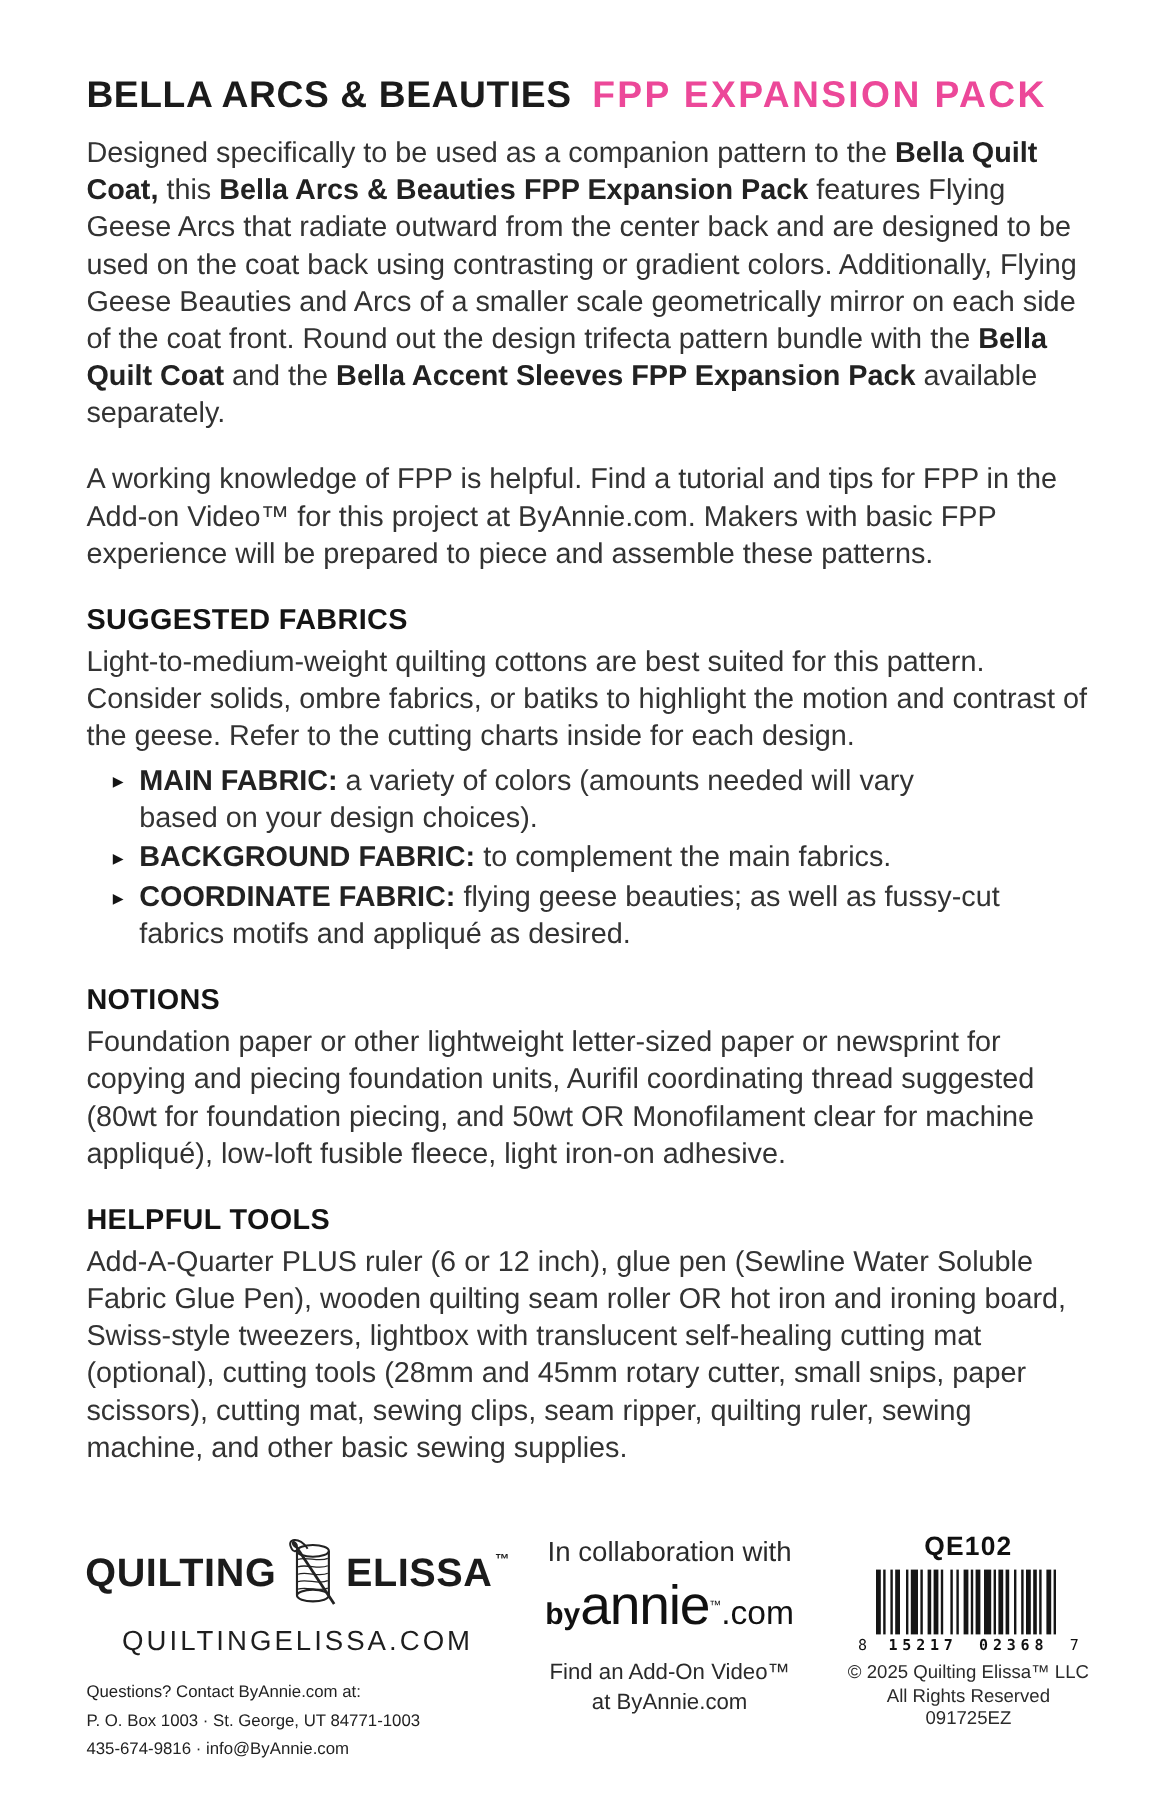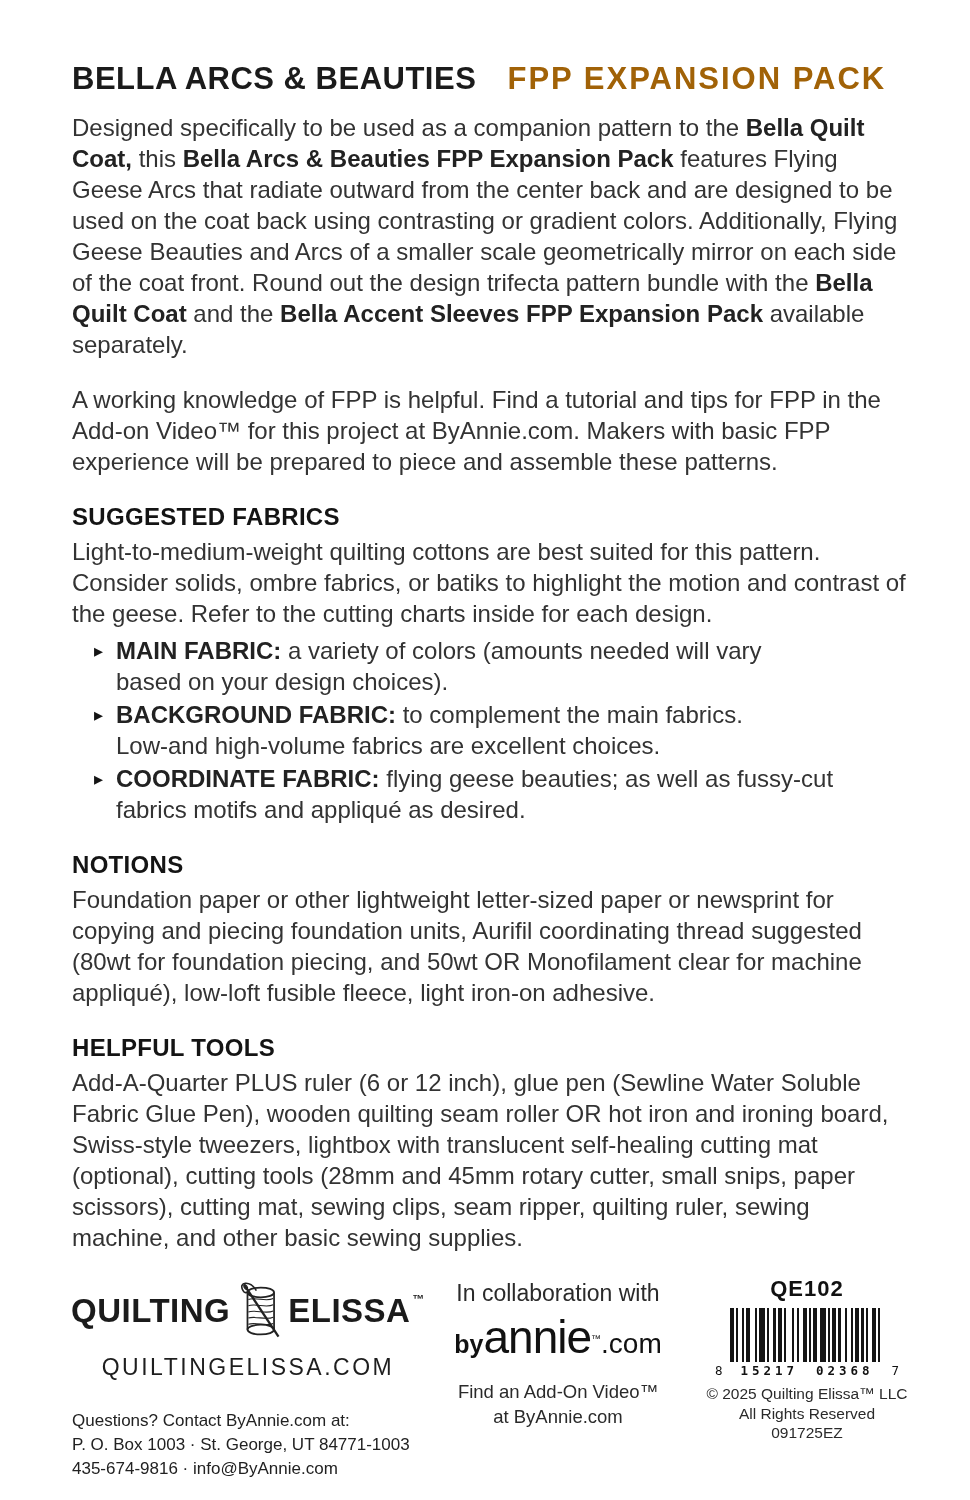--- a/index.html
+++ b/index.html
@@ -24,23 +24,23 @@
   }
   .doc-title {
     font-size: 31px;
     line-height: 38px;
     font-weight: bold;
     color: #1b1b1b;
     letter-spacing: 0.5px;
     margin: 0 0 14px 0;
   }
   .doc-title .title-gray {
-    color: #a16207;
+    color: #ec4899;
     letter-spacing: 2px;
-    margin-left: 22px;
+    margin-left: 8px;
     text-align: center;
   }
   .para { margin: 0 0 24px 0; }
   .para .b, .b { font-weight: bold; color: #222; }
   h2.sec-heading {
     font-size: 24px;
     line-height: 30px;
     font-weight: bold;
     color: #141414;
     letter-spacing: 0.3px;
@@ -86,22 +86,22 @@
   .qe-logo .tm { font-size: 12px; vertical-align: top; position: relative; top: -12px; margin-left: 2px; }
   .qe-logo svg { margin: 0 2px; flex: 0 0 auto; }
   .qe-site {
     text-align: center;
     font-size: 23px;
     letter-spacing: 2.5px;
     margin-top: 12px;
     color: #1e1e1e;
   }
   .qe-contact {
-    margin-top: 28px;
-    font-size: 17px;
+    margin-top: 16px;
+    font-size: 14px;
     line-height: 24px;
     color: #222;
   }
   .footer-mid {
     position: absolute;
     left: 432px;
     top: 1280px;
     width: 252px;
     text-align: center;
     color: #222;
@@ -156,21 +156,21 @@
     <p class="para">A working knowledge of FPP is helpful. Find a tutorial and tips for FPP in the Add-on Video™ for this project at ByAnnie.com. Makers with basic FPP experience will be prepared to piece and assemble these patterns.</p>
 
     <h2 class="sec-heading">SUGGESTED FABRICS</h2>
     <p class="sec-body">Light-to-medium-weight quilting cottons are best suited for this pattern. Consider solids, ombre fabrics, or batiks to highlight the motion and contrast of the geese. Refer to the cutting charts inside for each design.</p>
 
     <ul class="bullet-list">
       <li>
         <span class="bullet-marker">▸</span><span class="b">MAIN FABRIC:</span><span> a variety of colors (amounts needed will vary</span><br><span>based on your design choices).</span>
       </li>
       <li>
-        <span class="bullet-marker">▸</span><span class="b">BACKGROUND FABRIC:</span><span> to complement the main fabrics.</span><br><span>Low-and high-volume fabrics are excellent choices.</span>
+        <span class="bullet-marker">▸</span><span class="b">BACKGROUND FABRIC:</span><span> to complement the main fabrics.</span><br>
       </li>
       <li>
         <span class="bullet-marker">▸</span><span class="b">COORDINATE FABRIC:</span><span> flying geese beauties; as well as fussy-cut</span><br><span>fabrics motifs and appliqué as desired.</span>
       </li>
     </ul>
 
     <h2 class="sec-heading">NOTIONS</h2>
     <p class="sec-body">Foundation paper or other lightweight letter-sized paper or newsprint for copying and piecing foundation units, Aurifil coordinating thread suggested (80wt for foundation piecing, and 50wt OR Monofilament clear for machine appliqué), low-loft fusible fleece, light iron-on adhesive.</p>
 
     <h2 class="sec-heading">HELPFUL TOOLS</h2>

